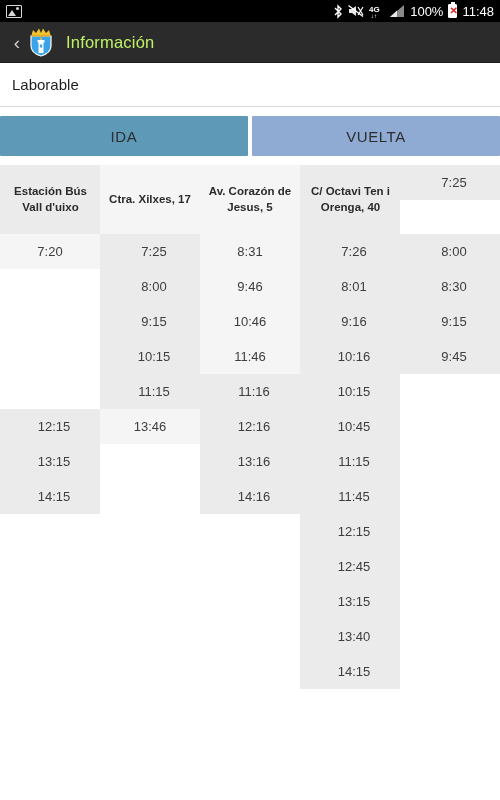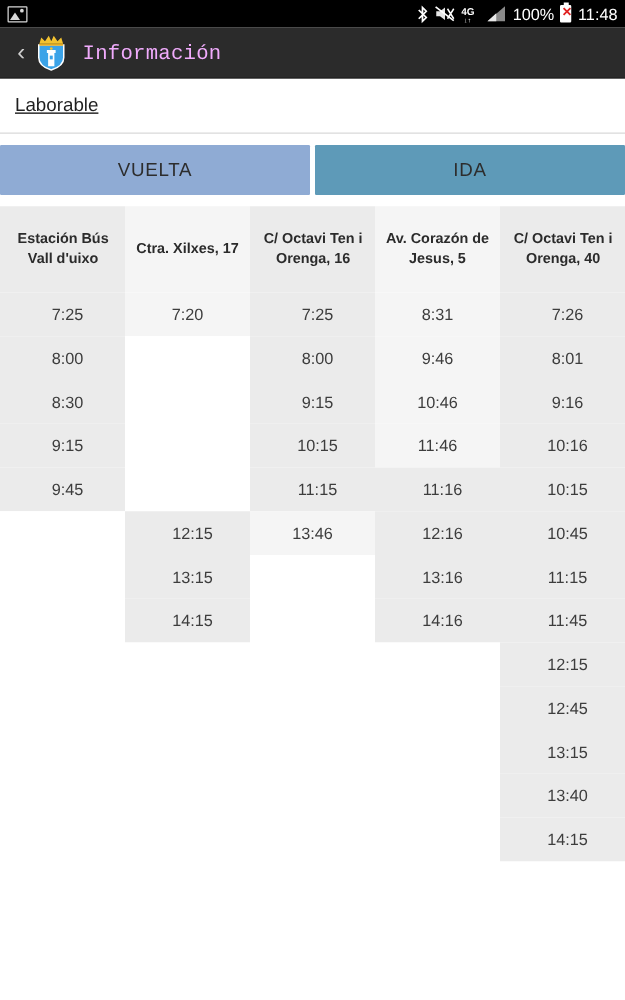--- a/index.html
+++ b/index.html
@@ -63,31 +63,30 @@
   }
   .back-chevron{
     width:18px; color:#cfcfcf; font-size:19px; line-height:1;
     text-align:center; cursor:pointer;
   }
   .crest{
     width:26px;height:30px; margin-left:2px; margin-right:12px;
     position:relative;
   }
   .appbar-title{
-    color:#f0abfc; font-size:16.5px; letter-spacing:.2px;font-family:Liberation Mono, monospace;
+    color:#bef264; font-size:16.5px; letter-spacing:.2px;
   }
 
   
   .filterwrap{
     height:44px; width:500px;
     background:#ffffff;
     display:flex; align-items:center;
     padding:8px 12px;
     border-bottom:1px solid #d9d9d9;
-    text-decoration:underline;
   }
   .filter-value{
     font-size:15px; color:#1f1f1f;
   }
 
   
   .tabs{
     display:flex; width:500px; height:40px;
     margin-top:9px; gap:4px; padding:0 0px;
   }
@@ -181,28 +180,27 @@
     </svg>
   </div>
   <div class="appbar-title">Información</div>
 </div>
 
 <div class="filterwrap">
   <div class="filter-value">Laborable</div>
 </div>
 
 <div class="tabs">
+  <div class="tab active">IDA</div>
   <div class="tab inactive">VUELTA</div>
-  <div class="tab active">IDA</div>
 </div>
 
 <div class="table" id="timetable">
     <div class="cell head shade-a">Estación Bús Vall d'uixo</div>
     <div class="cell head shade-b">Ctra. Xilxes, 17</div>
-    <div class="cell head shade-a">C/ Octavi Ten i Orenga, 16</div>
     <div class="cell head shade-b">Av. Corazón de Jesus, 5</div>
     <div class="cell head shade-a">C/ Octavi Ten i Orenga, 40</div>
     <div class="cell timecell shade-a">7:25</div>
     <div class="cell timecell shade-b">7:20</div>
     <div class="cell timecell shade-a">7:25</div>
     <div class="cell timecell shade-b">8:31</div>
     <div class="cell timecell shade-a">7:26</div>
     <div class="cell timecell shade-a">8:00</div>
     <div class="cell timecell blank"></div>
     <div class="cell timecell shade-a">8:00</div>

